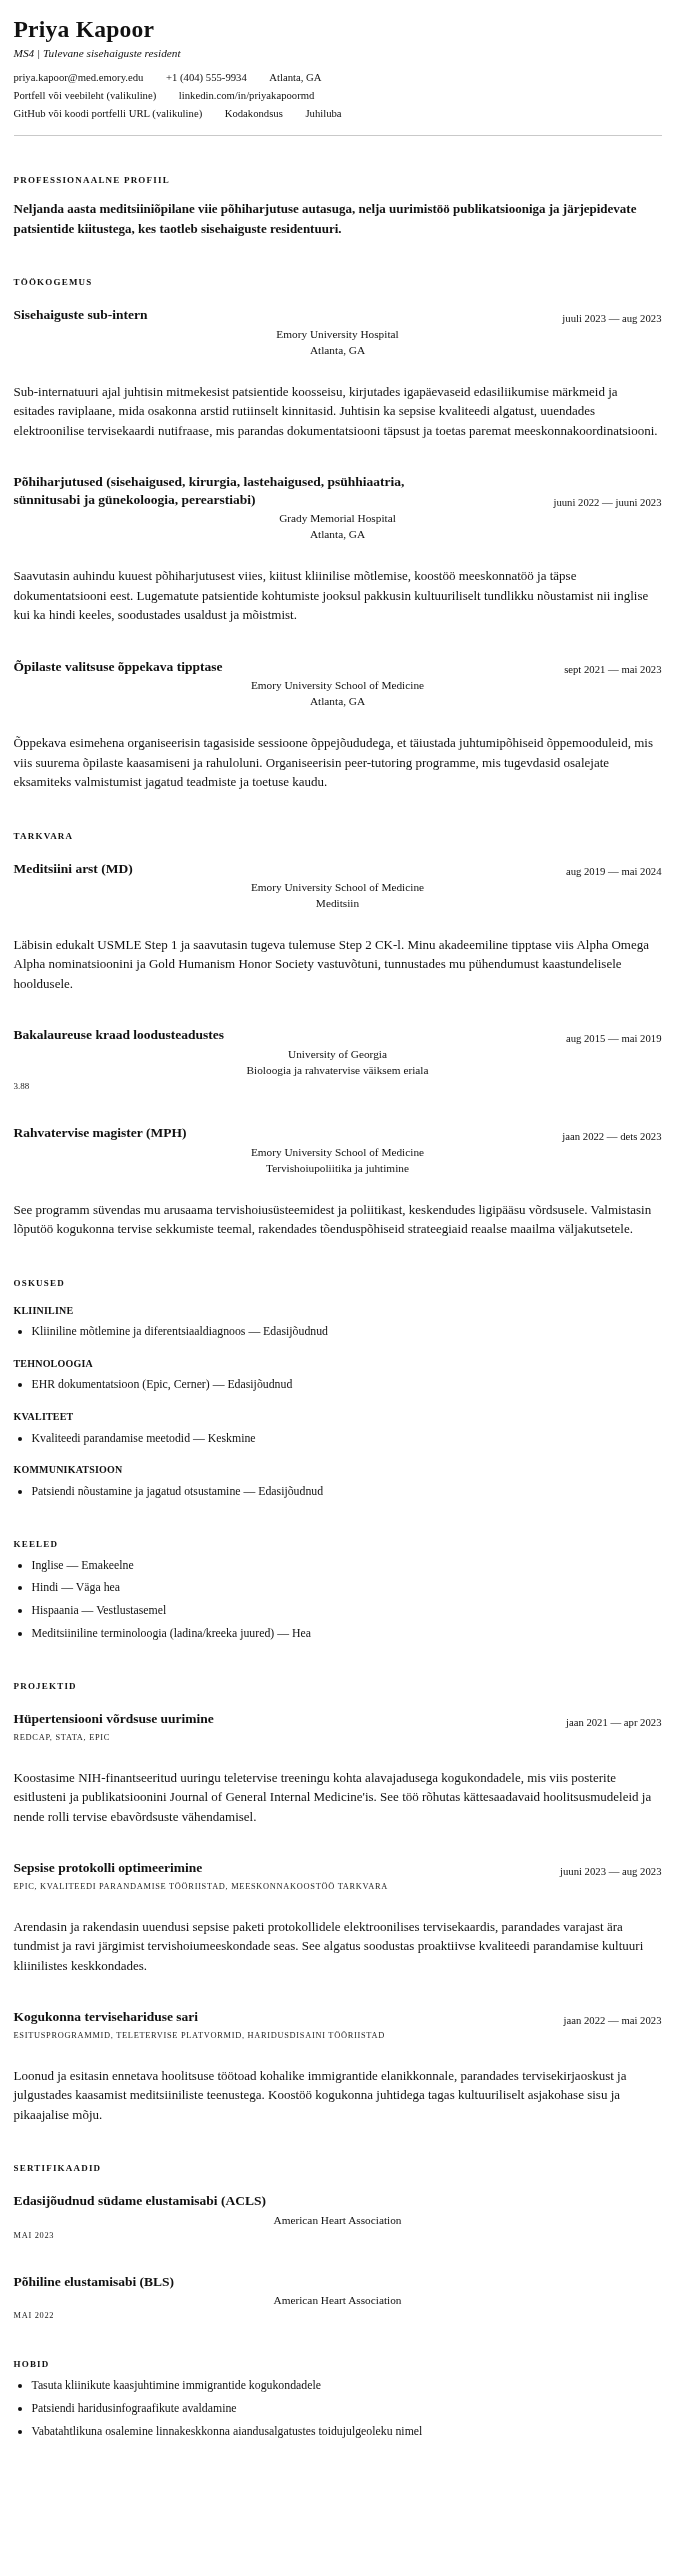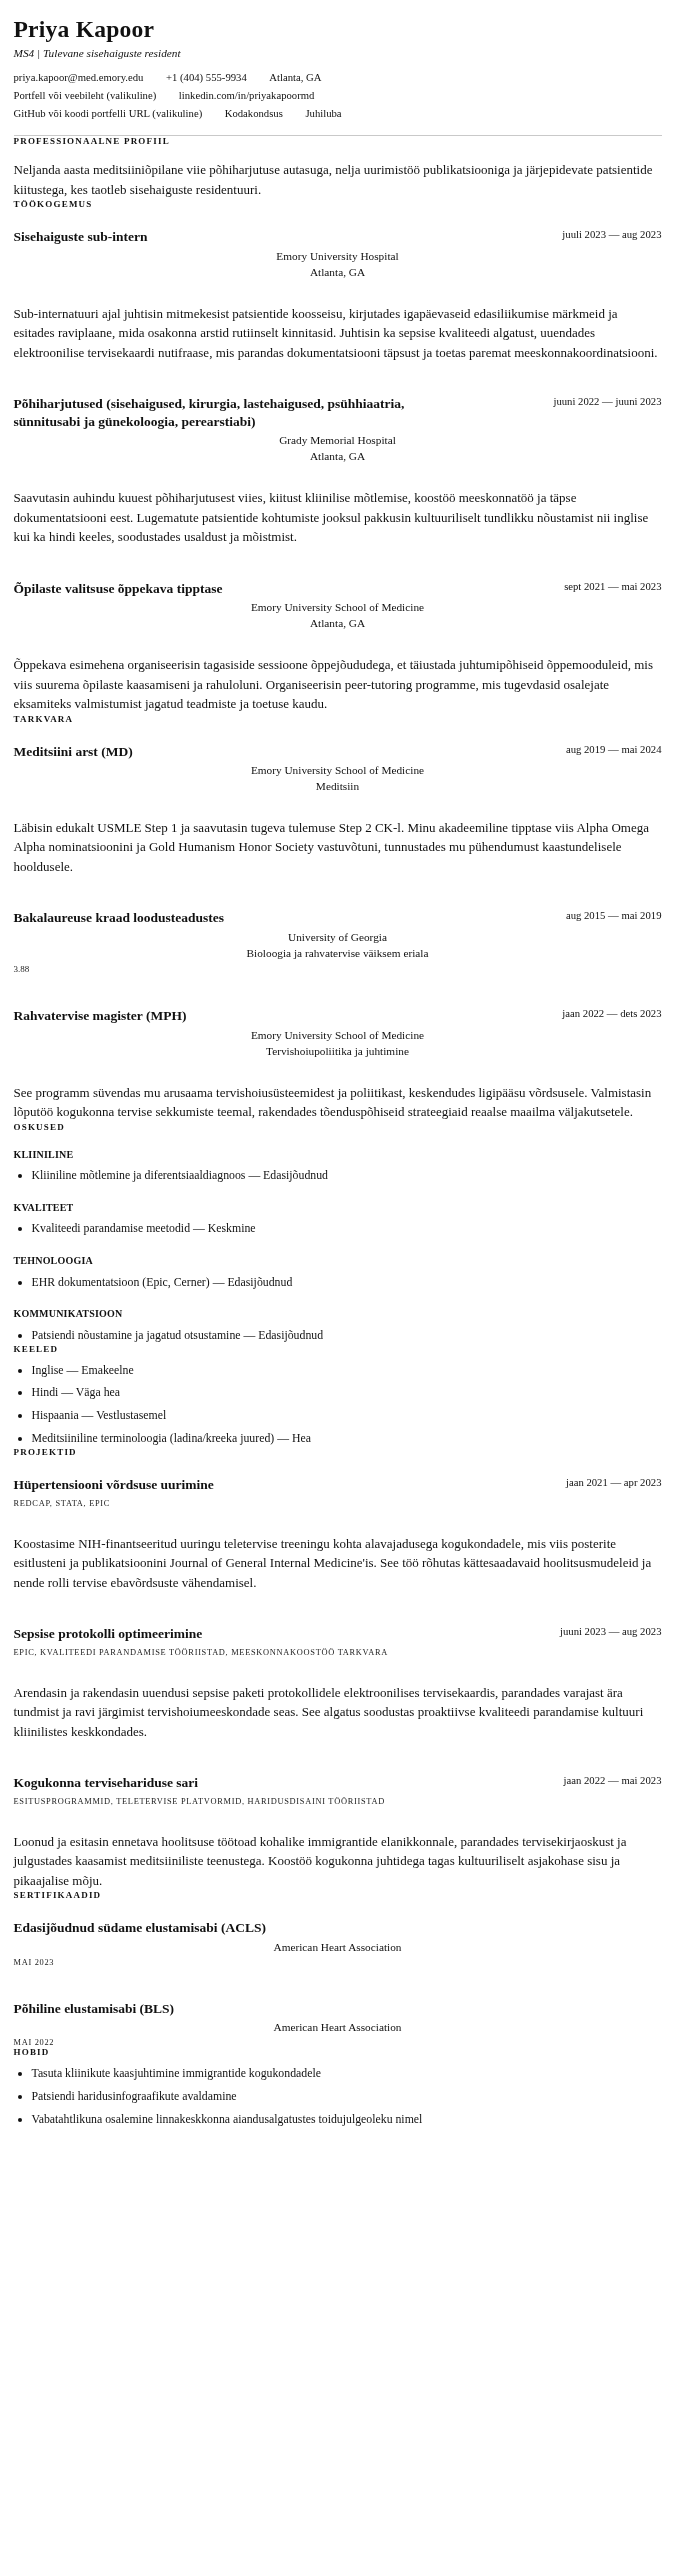--- a/index.html
+++ b/index.html
@@ -13,28 +13,28 @@
   .page { width:675px; min-height:2576px; padding:15.8px 13.5px 22.5px; background:#ffffff; }
 
   
   .name { font-size:23.6px; font-weight:700; letter-spacing:0.2px; line-height:1.15; }
   .subtitle { font-size:11.3px; margin-top:4.5px;font-style:italic; }
   .contact-row { display:flex; flex-wrap:wrap; gap:22.5px; font-size:10.7px; margin-top:6.2px; }
   .contact-row.first { margin-top:11.3px; }
   .divider { border:none; border-top:0.6px solid #c9c9c9; margin-top:15.8px; }
 
   
-  .section { }
+  .section { margin-top:39px; }
   .section-heading { font-size:9px; font-weight:700; letter-spacing:1.2px; color:#111111; }
-  .section-body-text { font-size:13px; line-height:1.5; margin-top:14.6px; }
+  .section-body-text { font-size:13px; line-height:1.5; margin-top:14.6px;font-weight:bold; }
 
   
   .item { margin-top:19px; }
   .item + .item { margin-top:33px; }
-  .item-head { display:flex; justify-content:space-between; align-items:flex-start; gap:27px; }
+  .item-head { display:flex; justify-content:space-between; align-items:flex-end; gap:27px; }
   .item-title { font-size:13.5px; font-weight:700; line-height:1.3; max-width:394px; }
   .item-dates { font-size:10.7px; white-space:nowrap; }
   .item-org, .item-loc, .item-field { font-size:11.3px; margin-top:3.9px;text-align:center; }
   .item-desc { font-size:13px; line-height:1.5; margin-top:26px; }
   .item-gpa { font-size:9px; margin-top:5.6px; color:#222222; }
   .tools { font-size:8.4px; letter-spacing:0.7px; margin-top:5px; color:#222222; }
   .cert-date { font-size:8.4px; letter-spacing:0.7px; margin-top:5px; color:#222222; }
 
   
   .skill-group { margin-top:17px; }
@@ -147,30 +147,30 @@
     <h2 class="section-heading">OSKUSED</h2>
 
     <div class="skill-group">
       <h3 class="skill-name">KLIINILINE</h3>
       <ul class="blist">
         <li>Kliiniline mõtlemine ja diferentsiaaldiagnoos — Edasijõudnud</li>
       </ul>
     </div>
 
     <div class="skill-group">
+      <h3 class="skill-name">TEHNOLOOGIA</h3>
+      <ul class="blist">
+        <li>EHR dokumentatsioon (Epic, Cerner) — Edasijõudnud</li>
+      </ul>
+    </div>
+
+    <div class="skill-group">
       <h3 class="skill-name">KVALITEET</h3>
       <ul class="blist">
         <li>Kvaliteedi parandamise meetodid — Keskmine</li>
-      </ul>
-    </div>
-
-    <div class="skill-group">
-      <h3 class="skill-name">TEHNOLOOGIA</h3>
-      <ul class="blist">
-        <li>EHR dokumentatsioon (Epic, Cerner) — Edasijõudnud</li>
       </ul>
     </div>
 
     <div class="skill-group">
       <h3 class="skill-name">KOMMUNIKATSIOON</h3>
       <ul class="blist">
         <li>Patsiendi nõustamine ja jagatud otsustamine — Edasijõudnud</li>
       </ul>
     </div>
   </section>

